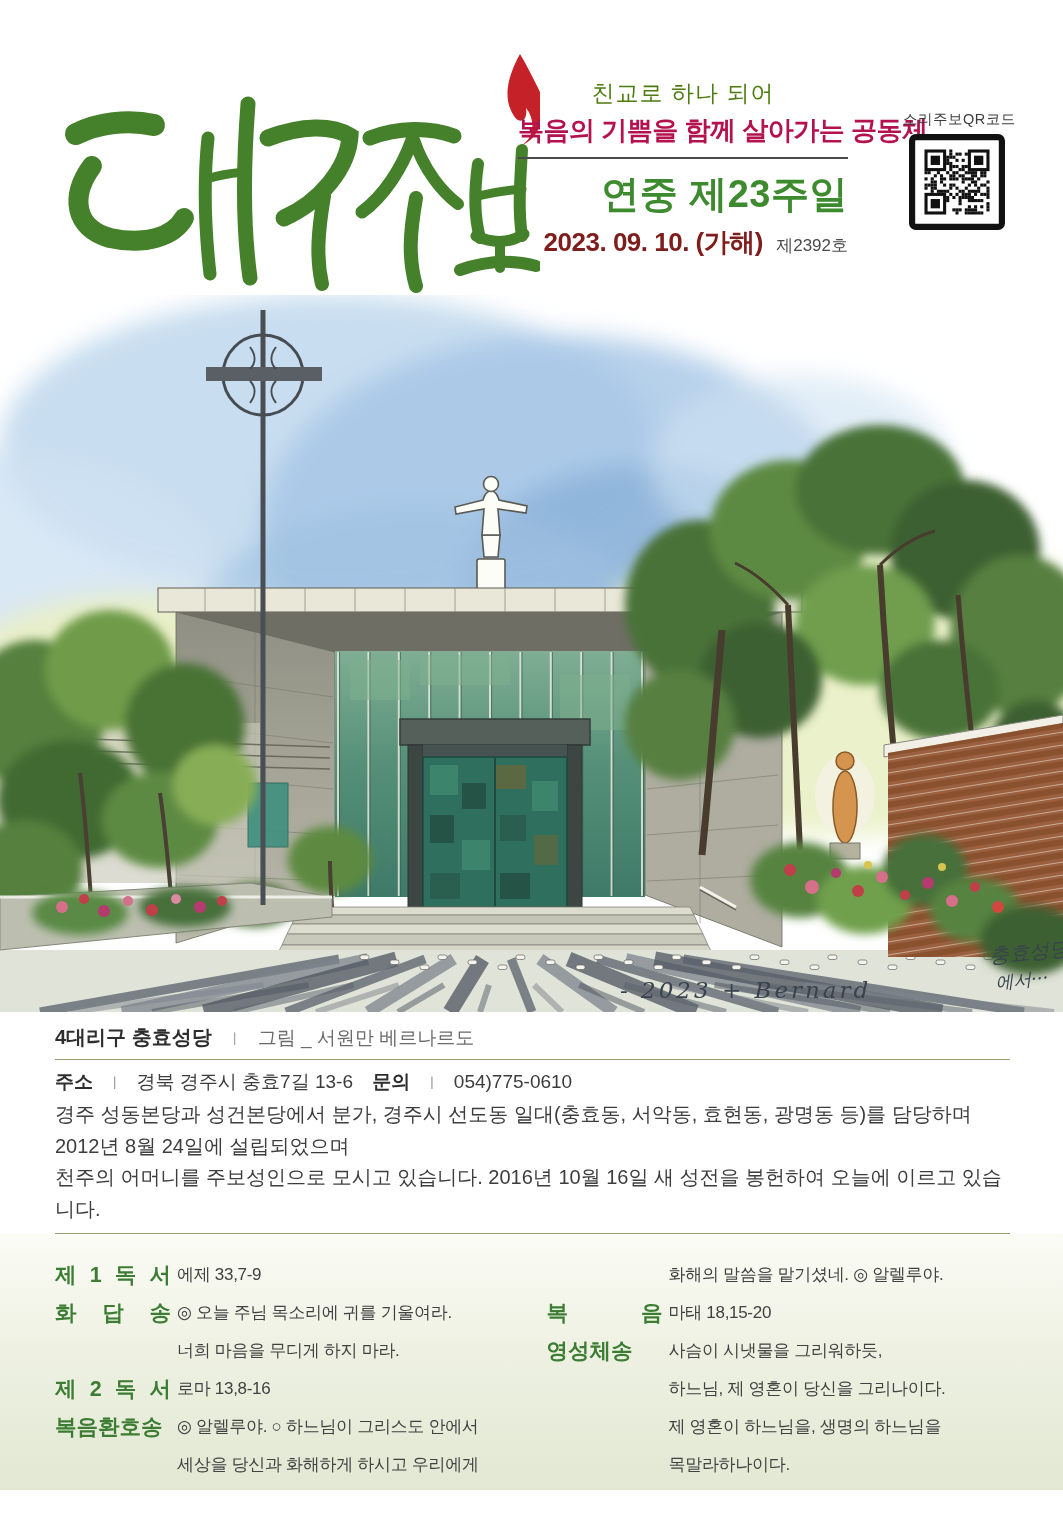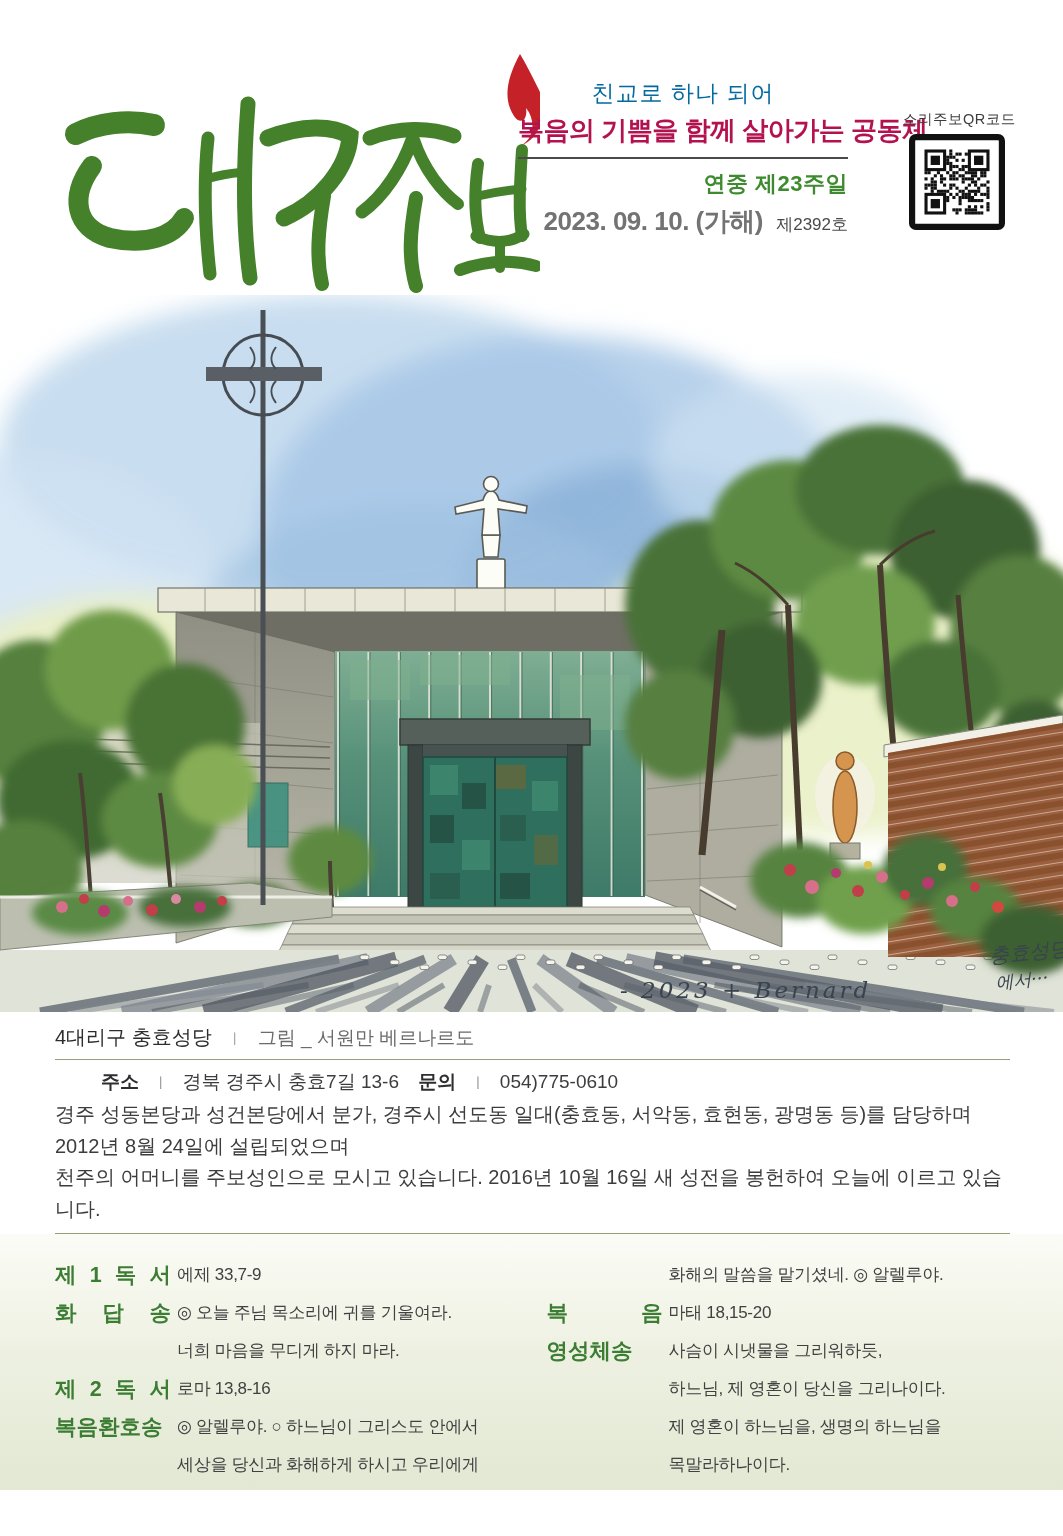--- a/index.html
+++ b/index.html
@@ -4,43 +4,43 @@
 <style>
   * { margin:0; padding:0; box-sizing:border-box; }
   html,body { background:#fff; }
   body { font-family:"Liberation Sans","DejaVu Sans",sans-serif; }
   .page { position:relative; width:1063px; height:1536px; background:#fff; overflow:hidden; }
 
   
   .header { position:relative; height:295px; background:#fff; }
   .logo-svg { position:absolute; left:58px; top:46px; width:482px; height:248px; }
   .masthead { position:absolute; left:518px; top:78px; width:330px; }
-  .tagline-top { text-align:center; font-size:23px; color:#0369a1; letter-spacing:1px; }
+  .tagline-top { text-align:center; font-size:23px; color:#4d7c0f; letter-spacing:1px; }
   .tagline-main { text-align:center; font-size:26px; font-weight:bold; color:#b3124f; white-space:nowrap; margin-top:4px; letter-spacing:-0.5px;}
   .mast-rule { border:none; border-top:2px solid #4a4a4a; margin:9px 0 10px; }
-  .week-title { text-align:right; font-size:22px; font-weight:bold; color:#3e8a2e; letter-spacing:0.5px; }
+  .week-title { text-align:right; font-size:38px; font-weight:bold; color:#3e8a2e; letter-spacing:0.5px; }
   .date-row { text-align:right; font-size:26px; margin-top:5px; white-space:nowrap; }
-  .date-bold { font-weight:bold; color:#737373; letter-spacing:-0.5px;text-align:right; }
+  .date-bold { font-weight:bold; color:#7f1d1d; letter-spacing:-0.5px;text-align:right; }
   .issue-no { color:#4a4a4a; font-size:17px; margin-left:6px; }
   .qr-block { position:absolute; left:903px; top:110px; width:108px; }
   .qr-label { font-size:14.5px; color:#3d3d3d; letter-spacing:0.5px; margin-bottom:5px; white-space:nowrap; }
   .qr-svg { width:96px; height:96px; display:block; margin:0 auto; }
 
   
   .art { position:relative; width:1063px; height:717px; }
   .art svg { display:block; }
 
   
   .info { padding:10px 53px 0 55px; background:#fff; }
   .caption-row { font-size:20px; color:#2d2d2d; padding:2px 0 8px; }
-  .caption-church { font-weight:normal;margin-top:32px; }
+  .caption-church { font-weight:bold;margin-top:32px; }
   .caption-sep { color:#9a9a9a; font-size:15px; margin:0 10px; }
   .caption-credit { color:#6b6b6b; font-size:19px; font-weight:normal; }
   .olive-rule { border:none; border-top:1px solid #95a077; margin:0; }
-  .addr-row { font-size:19px; color:#3c3c3c; padding:9px 0 4px;margin-left:46px; }
+  .addr-row { font-size:19px; color:#3c3c3c; padding:9px 0 4px; }
   .addr-label { font-weight:bold; color:#2e2e2e; }
   .addr-sep { color:#8f8f8f; font-size:15px; margin:0 9px; }
   .addr-contact { margin-left:14px; }
   .desc { font-size:20px; color:#3d3d3d; line-height:1.58; padding-bottom:8px; }
 
   
   .lower { background:linear-gradient(180deg,#fbfcf6 0%, #eef1e2 45%, #e2e8d3 100%); }
   .readings { display:flex; padding:22px 53px 6px 55px; }
   .col { width:50%; }
   .col.right { padding-left:14px; }

